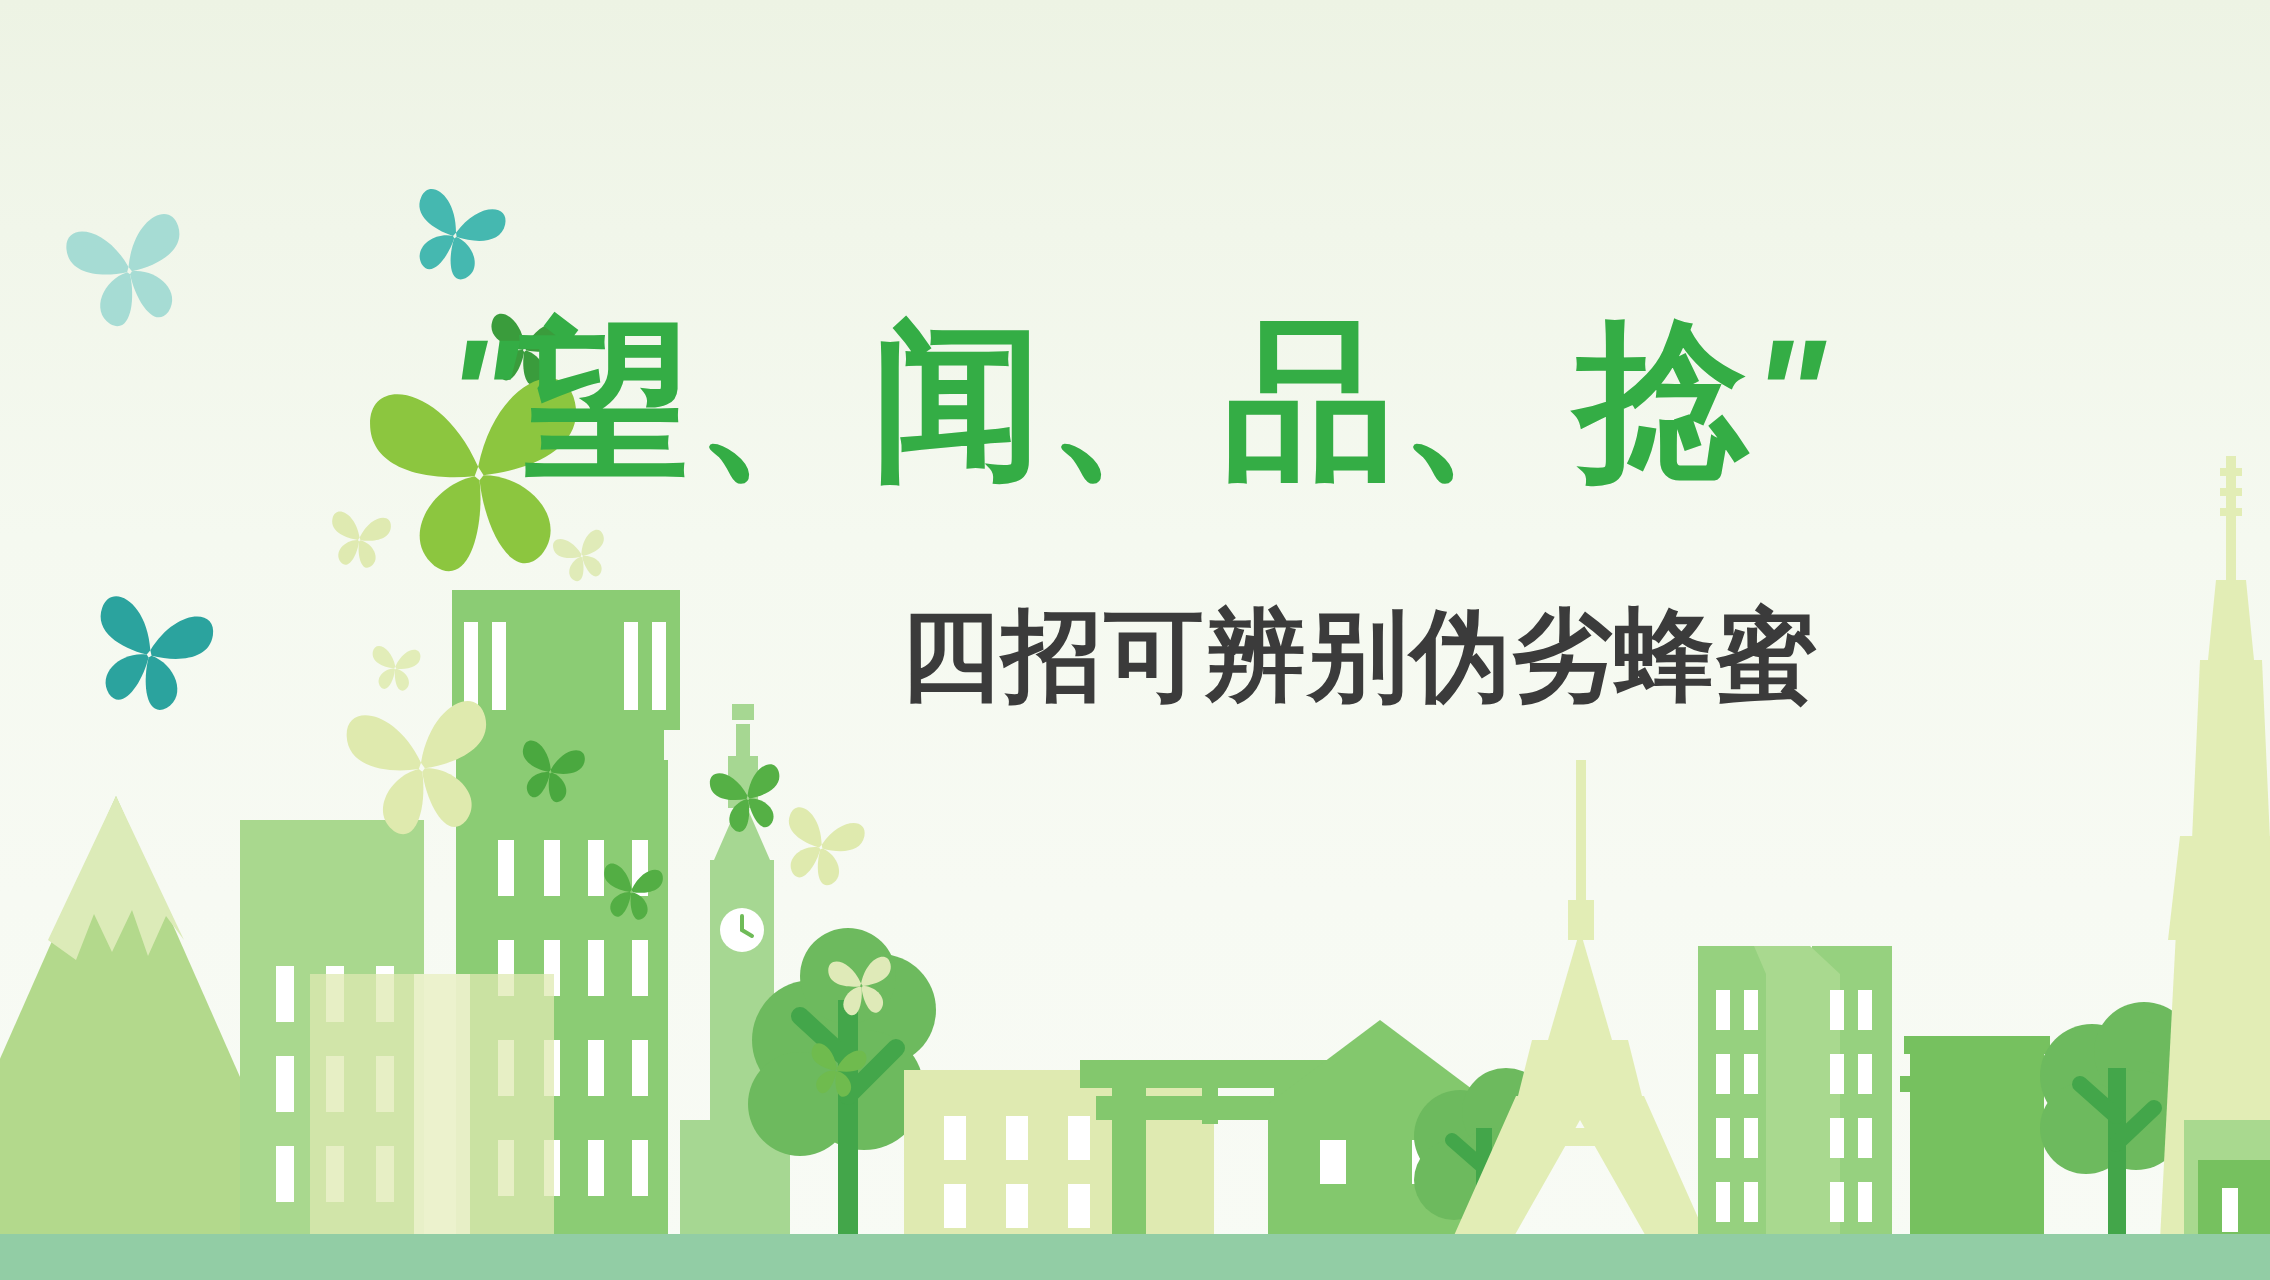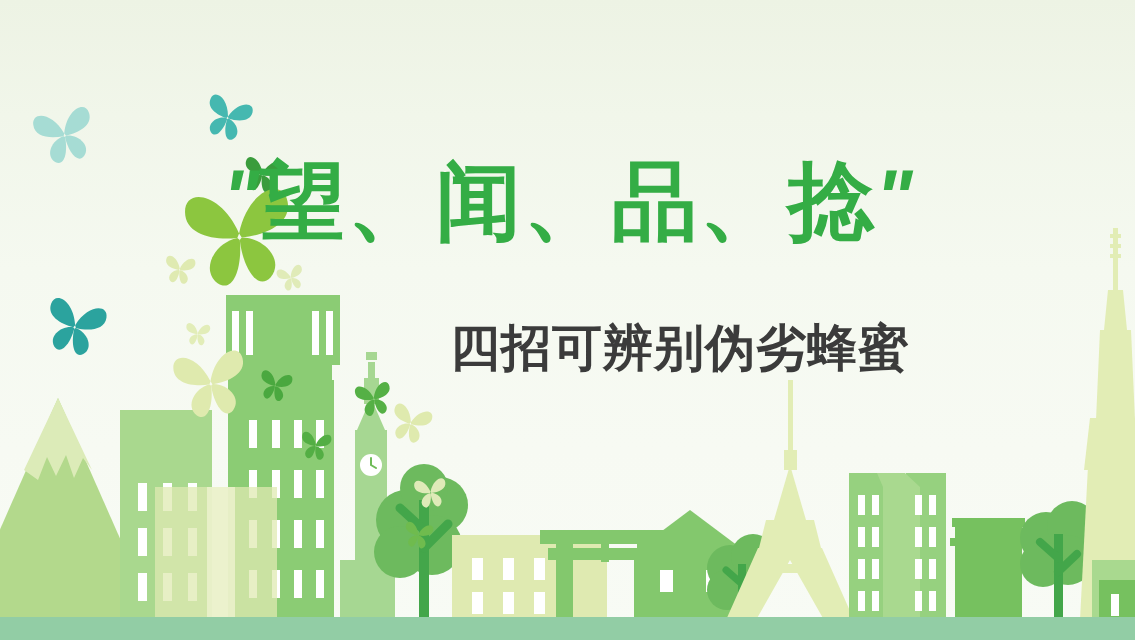--- a/index.html
+++ b/index.html
@@ -34,21 +34,21 @@
     position:absolute;left:0;top:295px;width:1135px;
     text-align:center;
     padding-right:4px;
     color:#3b3b3b;
     font-size:50px;
     font-weight:bold;
     letter-spacing:1px;
     white-space:nowrap;
     font-family:"DejaVu Sans","Liberation Sans",sans-serif;
   }
-  .subtitle-shift{display:inline-block;transform:translateX(112px);margin-top:20px;}
+  .subtitle-shift{display:inline-block;transform:translateX(112px);}
 </style>
 </head>
 <body>
 
 <div id="poster">
 
   <svg id="scenery" viewBox="0 0 1135 640" width="1135" height="640" xmlns="http://www.w3.org/2000/svg">
 
     <g>
       <path d="M-40 620 L58 398 L156 620 Z" fill="#b3d98c"></path>

